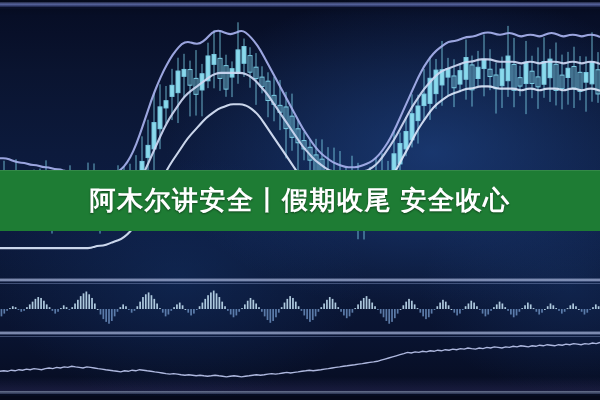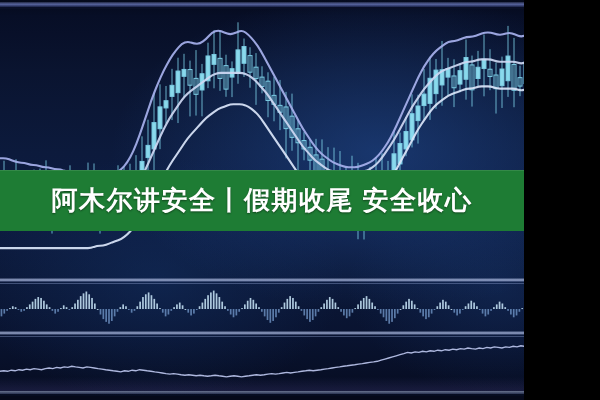--- a/index.html
+++ b/index.html
@@ -1,18 +1,18 @@
 <!DOCTYPE html>
 <html><head>
 <meta charset="utf-8">
 <style>
   html,body{margin:0;padding:0;background:#000;}
   #stage{
     position:relative;
-    width:524px;height:400px;
+    width:600px;height:400px;
     overflow:hidden;
     background:#0369a1;
     font-family:"Liberation Sans","DejaVu Sans",sans-serif;
   }
   .bg-vert{
     position:absolute;inset:0;
     background:linear-gradient(180deg,
       #050a1c 0%, #070e26 4%, #0a1430 18%, #0c1a3c 38%,
       #0d1c42 52%, #0b1838 68%, #091330 84%, #060c20 100%);
   }

